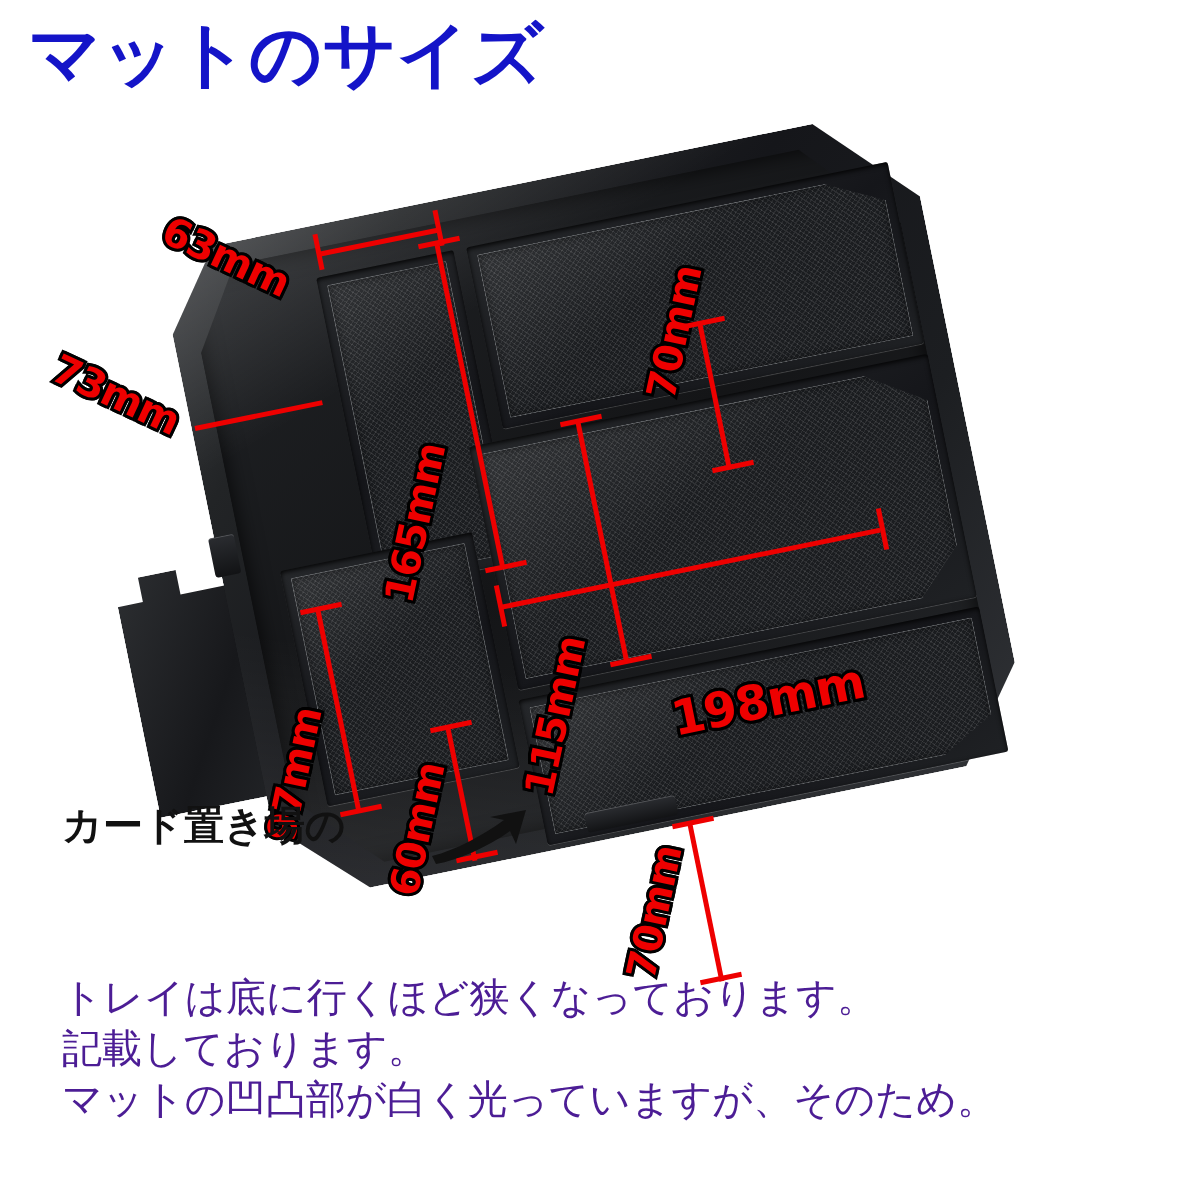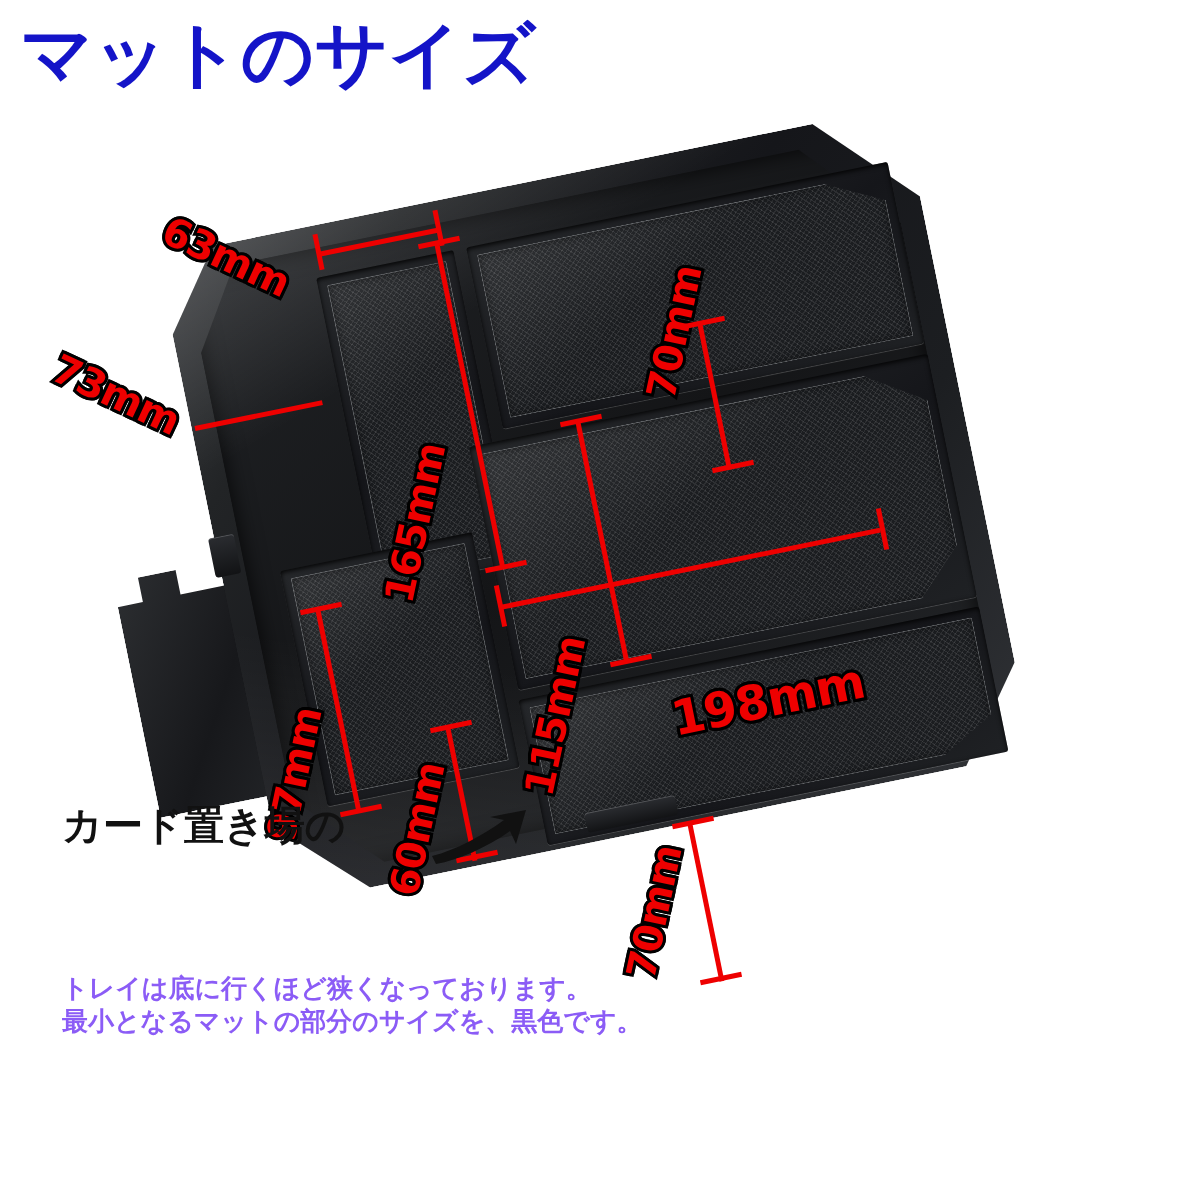--- a/index.html
+++ b/index.html
@@ -11,21 +11,21 @@
     width: 1200px;
     height: 1200px;
     position: relative;
     overflow: hidden;
     font-family: "DejaVu Sans", "Liberation Sans", sans-serif;
   }
 
   
   #page-title {
     position: absolute;
-    left: 20px;
+    left: 28px;
     top: 18px;
     font-size: 72px;
     font-weight: 700;
     letter-spacing: 0px;
     line-height: 1;
     white-space: nowrap;
   }
 
   
   #photo-stage {
@@ -204,24 +204,24 @@
     top: 808px;
     width: 98px;
     height: 56px;
   }
 
   
   #bottom-note {
     position: absolute;
     left: 62px;
     top: 972px;
-    font-size: 26px;
-    font-weight: 700;
+    font-size: 40px;
+    font-weight: 400;
     line-height: 1.27;
-    color: #8b5cf6;
+    color: #4c1d95;
     white-space: nowrap;
   }
   #bottom-note .note-row { display: block; }
 </style>
 </head>
 <body>
 
 <div id="page-title" style="color:#1414c8">マットのサイズ</div>
 
 <div id="photo-stage">
@@ -309,14 +309,15 @@
 <div id="card-note">
   <span class="note-row">カード置き場の</span>
 </div>
 
 <svg id="note-arrow" viewBox="0 0 98 56">
   <path d="M2 48 C 26 42, 52 28, 74 12 L 60 9 L 96 2 L 86 36 L 80 23 C 56 40, 28 52, 6 56 Z" fill="#111"></path>
 </svg>
 
 <div id="bottom-note">
   <span class="note-row">トレイは底に行くほど狭くなっております。</span>
-  <span class="note-row">最小となるマットの部分のサイズを、黒色です。</span>
+  <span class="note-row">記載しております。</span>
+  <span class="note-row">マットの凹凸部が白く光っていますが、そのため。</span>
 </div>
 
 </body></html>

